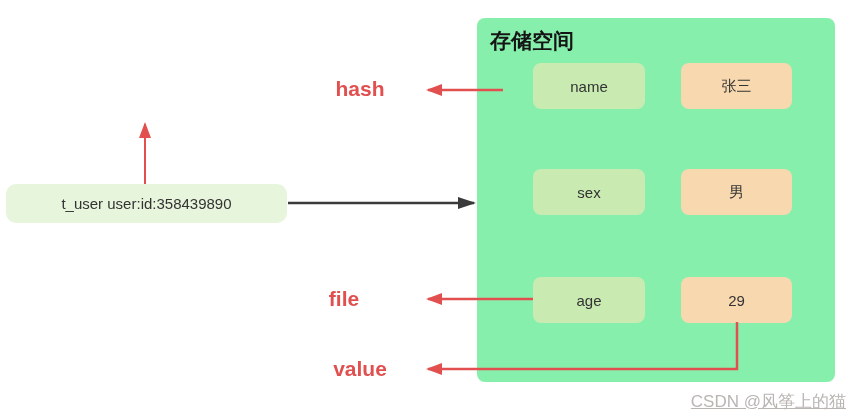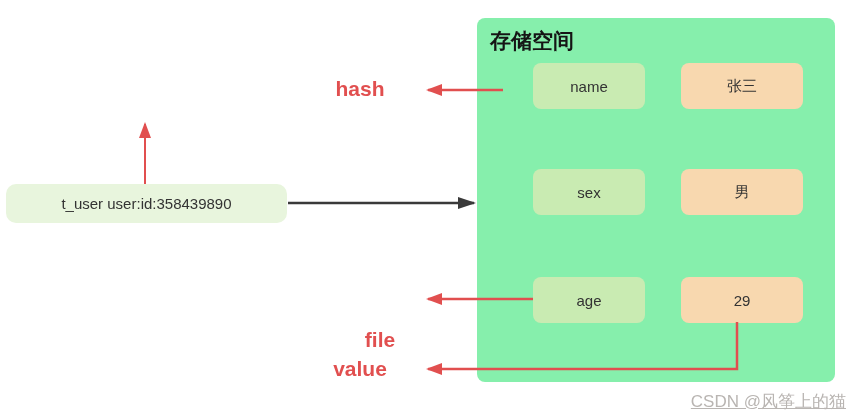--- a/index.html
+++ b/index.html
@@ -26,21 +26,21 @@
     position: absolute;
     color: #e14f4f;
     font-weight: bold;
     font-size: 21px;
     line-height: 24px;
     text-align: center;
     z-index: 3;
   }
   #key-label   { left: 110px; top: 78px;  width: 72px; }
   #hash-label  { left: 320px; top: 77px;  width: 80px; }
-  #file-label  { left: 340px; top: 287px; width: 80px; margin-top: 41px; }
+  #file-label  { left: 304px; top: 287px; width: 80px; }
   #value-label { left: 320px; top: 357px; width: 80px; }
 
   #key-box {
     position: absolute;
     left: 6px; top: 184px;
     width: 281px; height: 39px;
     background: #e8f5dd;
     border-radius: 10px;
     display: flex;
     align-items: center;
@@ -79,21 +79,21 @@
     font-size: 15px;
     color: #333333;
   }
   .field-cell {
     left: 56px;
     width: 112px;
     background: #c9ebb2;
   }
   .value-cell {
     left: 204px;
-    width: 122px;
+    width: 111px;
     background: #f8d8af;
   }
 
   #watermark {
     position: absolute;
     right: 3px; top: 390px;
     font-size: 17px;
     color: #b9b5b2;
     z-index: 3;
     text-decoration: underline;

